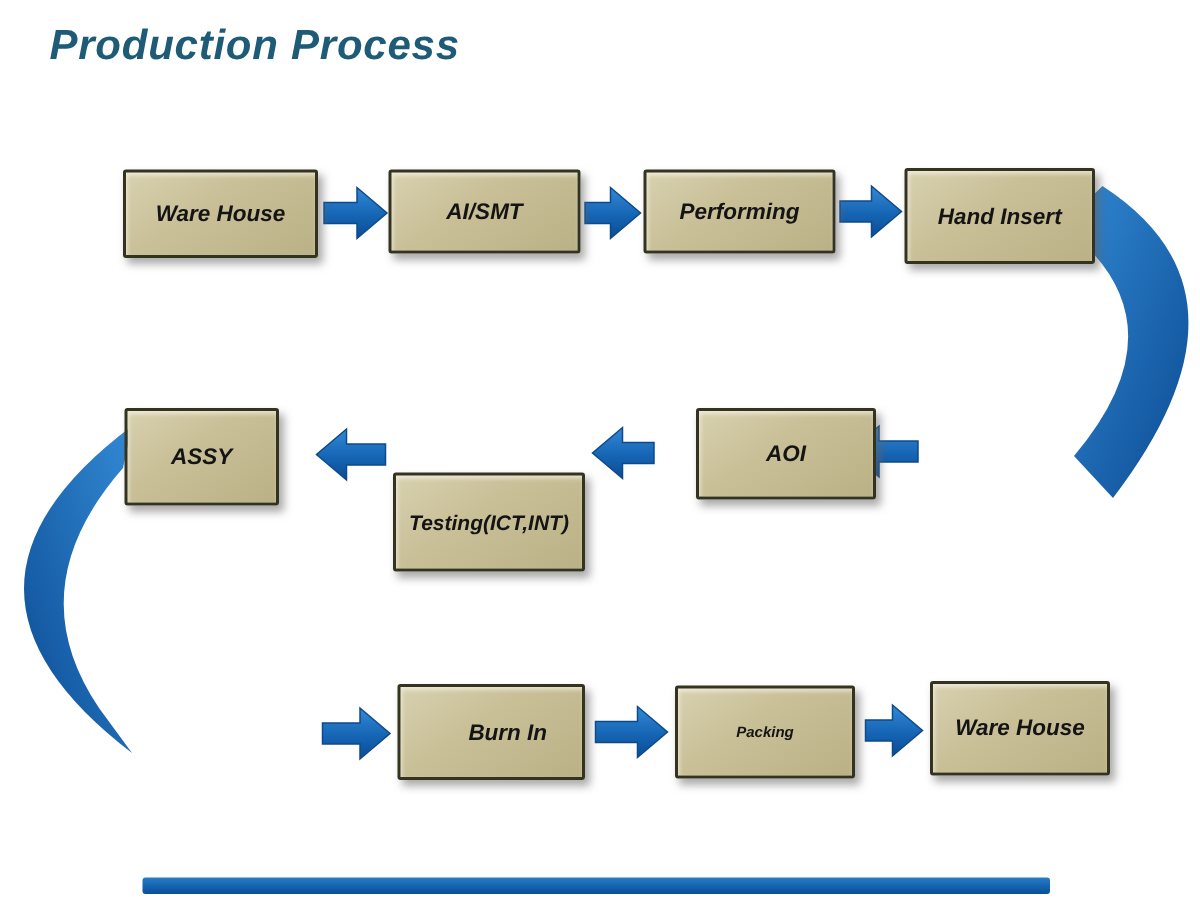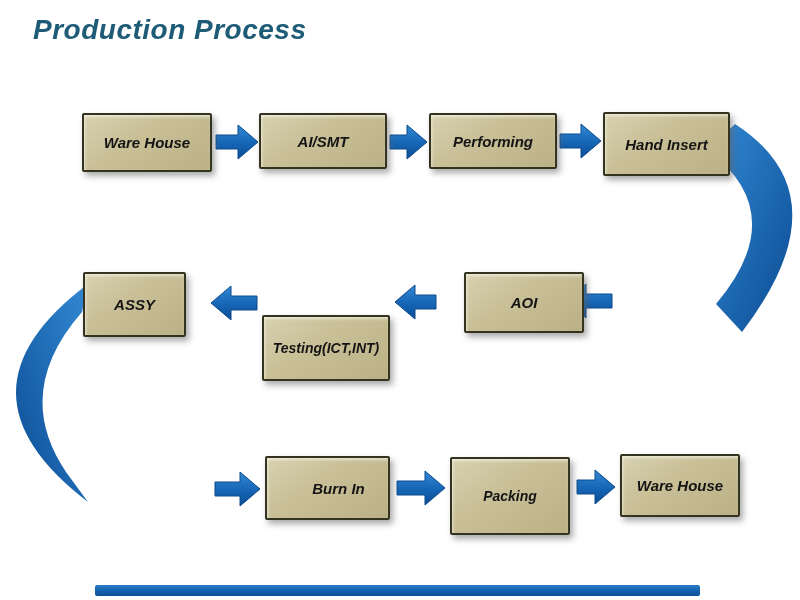--- a/index.html
+++ b/index.html
@@ -76,17 +76,17 @@
   <div class="node" style="left:82px;top:113px;width:130px;height:59px;">Ware House</div>
   <div class="node" style="left:259px;top:113px;width:128px;height:56px;">AI/SMT</div>
   <div class="node" style="left:429px;top:113px;width:128px;height:56px;">Performing</div>
   <div class="node" style="left:603px;top:112px;width:127px;height:64px;">Hand Insert</div>
 
   <div class="node" style="left:464px;top:272px;width:120px;height:61px;">AOI</div>
   <div class="node" style="left:262px;top:271px;width:128px;height:66px;font-size:14px;margin-top:44px;">Testing(ICT,INT)</div>
   <div class="node" style="left:83px;top:272px;width:103px;height:65px;">ASSY</div>
 
   <div class="node" style="left:265px;top:456px;width:125px;height:64px;padding-left:28px;">Burn In</div>
-  <div class="node" style="left:450px;top:457px;width:120px;height:78px;font-size:14px;">Packing</div>
+  <div class="node" style="left:450px;top:457px;width:120px;height:62px;font-size:10px;">Packing</div>
   <div class="node" style="left:620px;top:454px;width:120px;height:63px;">Ware House</div>
 
   <div class="bottom-bar"></div>
 </div>
 
 </body></html>

